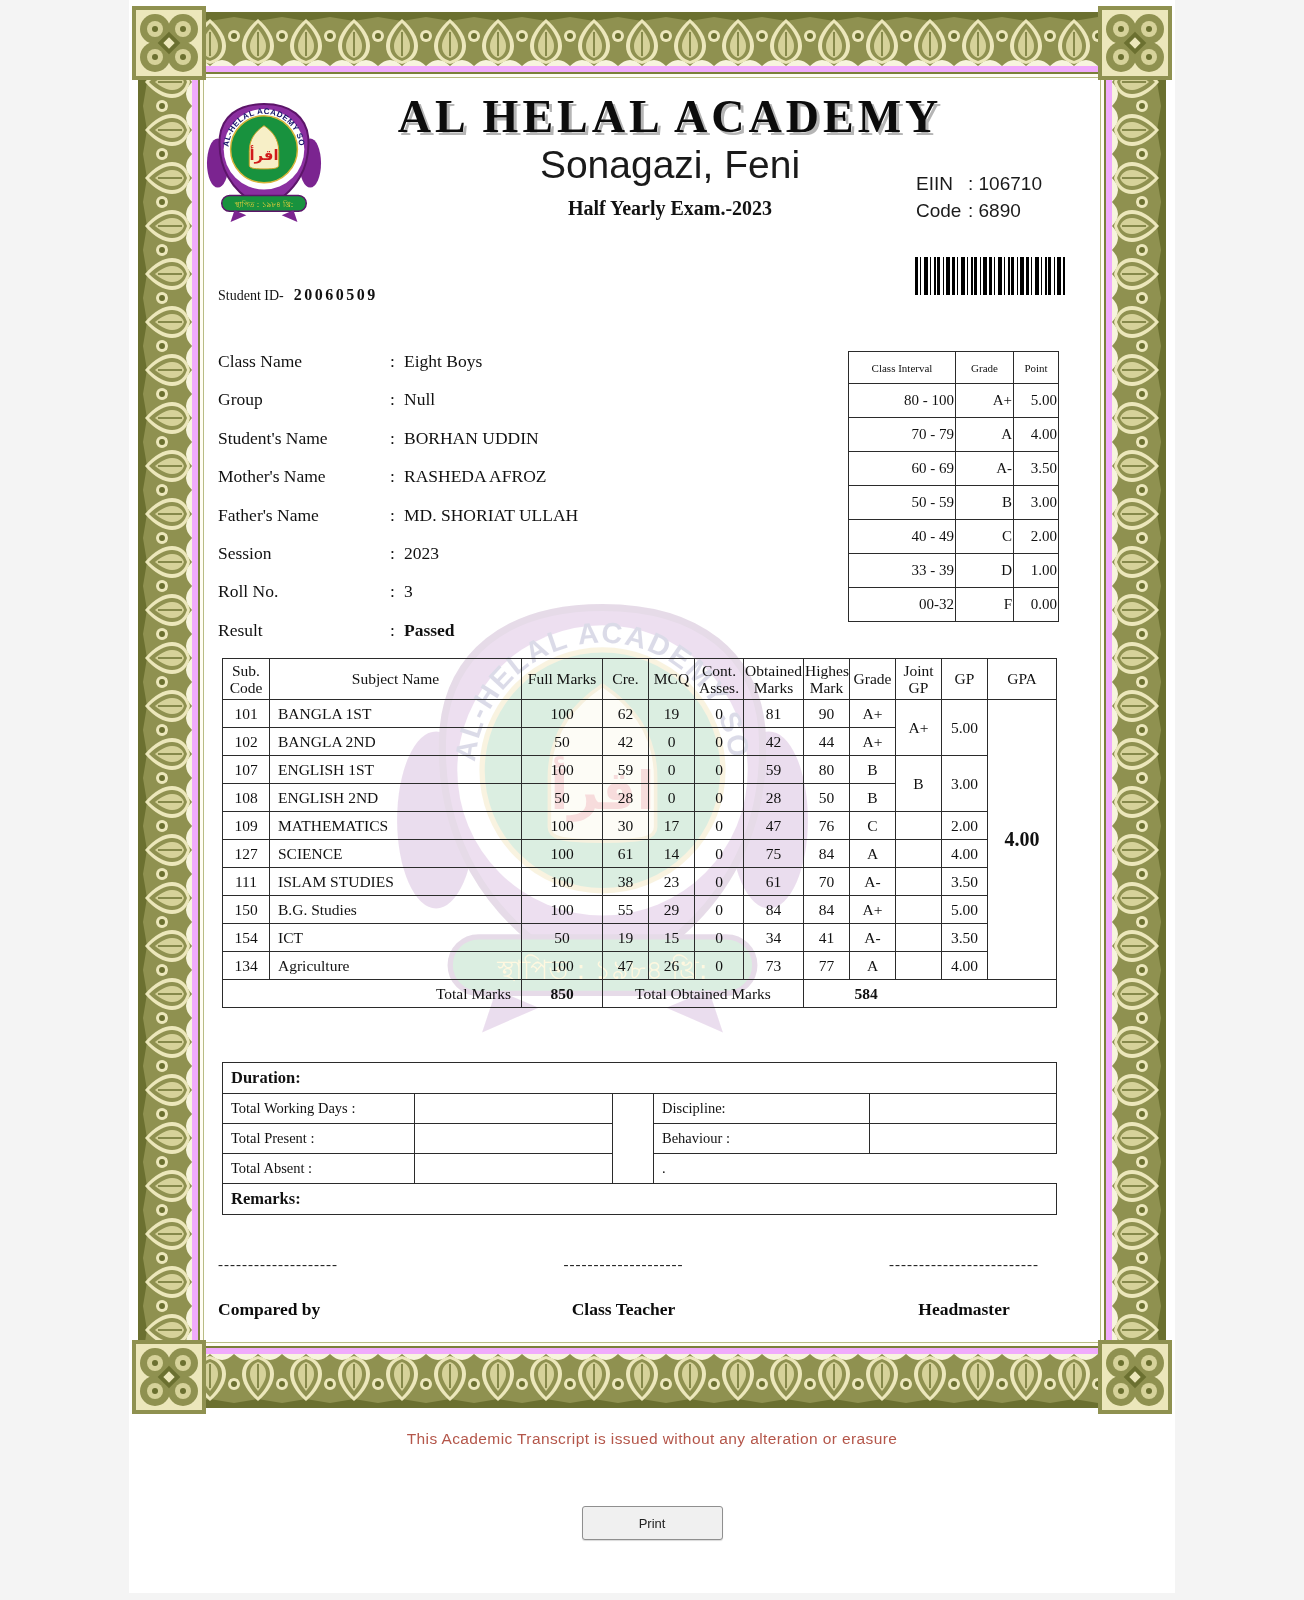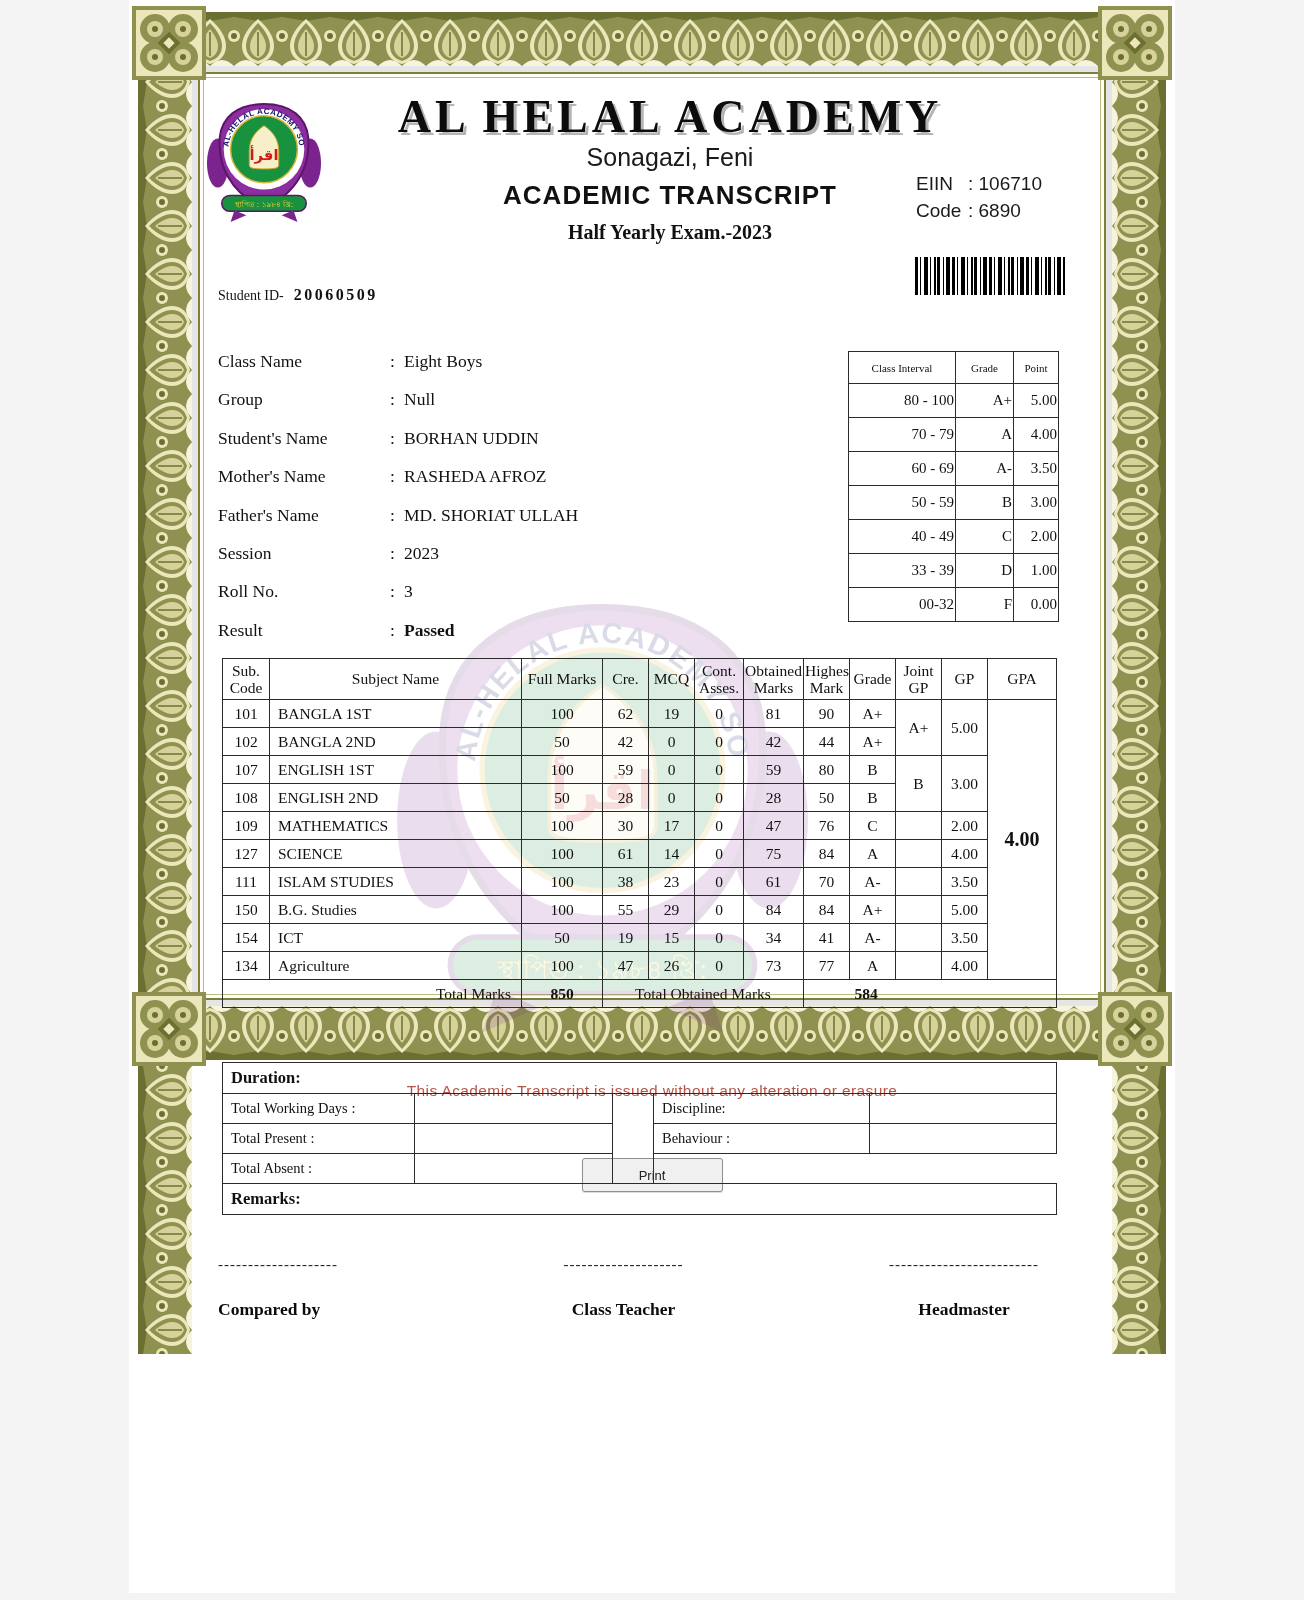--- a/index.html
+++ b/index.html
@@ -1,36 +1,36 @@
 <!DOCTYPE html>
 <html><head>
 <meta charset="utf-8">
 <style>
   html,body{margin:0;padding:0;background:#f4f4f4;font-family:"Liberation Serif",serif;}
   .page{width:1046px;margin:0 auto;background:#ffffff;min-height:1593px;overflow:hidden;}
   
-  .cert{position:relative;width:1028px;height:1048px;margin:12px auto 0;background:#e5e5e5;}
+  .cert{position:relative;width:1028px;height:1396px;margin:12px auto 0;background:#f0abfc;}
   .band{position:absolute;}
   .band.top{left:0;top:0;width:1028px;height:54px;}
   .band.bottom{left:0;bottom:0;width:1028px;height:54px;}
   .band.left{left:0;top:54px;width:54px;height:1288px;}
   .band.right{right:0;top:54px;width:54px;height:1288px;}
   .corner{position:absolute;width:74px;height:74px;z-index:3;}
   .corner.tl{left:-6px;top:-6px;}
   .corner.tr{right:-6px;top:-6px;}
   .corner.bl{left:-6px;bottom:-6px;}
   .corner.br{right:-6px;bottom:-6px;}
   .inner-line{position:absolute;left:60px;top:60px;right:60px;bottom:60px;border:2px solid #7b7f3a;background:#fffdf4;}
   .inner-line2{position:absolute;left:65px;top:65px;right:65px;bottom:65px;border:1px solid #b9bc84;background:#ffffff;}
   .content{position:absolute;left:62px;top:66px;right:62px;bottom:66px;z-index:2;}
   
   .logo-box{position:absolute;left:5px;top:22px;}
   .titles{position:absolute;left:150px;top:14px;width:640px;text-align:center;}
   .school-name{font-size:46px;font-weight:bold;letter-spacing:4px;color:#0c0c0c;text-shadow:3px 3px 0 #b5b5b5;line-height:1.1;}
-  .location{font-family:"Liberation Sans",sans-serif;font-size:25px;color:#1a1a1a;margin-top:0px;}
+  .location{font-family:"Liberation Sans",sans-serif;font-size:39px;color:#1a1a1a;margin-top:0px;}
   .doc-title{font-family:"Liberation Sans",sans-serif;font-size:26px;font-weight:bold;letter-spacing:1px;color:#111;margin-top:8px;}
   .exam-title{font-size:20px;font-weight:bold;color:#111;margin-top:10px;}
   .codes{position:absolute;left:716px;top:92px;font-family:"Liberation Sans",sans-serif;font-size:19px;color:#1a1a1a;line-height:27px;}
   .codes .lbl{display:inline-block;width:52px;}
   .barcode{position:absolute;left:715px;top:179px;width:150px;height:38px;
     background:repeating-linear-gradient(90deg,#000 0 3px,#fff 3px 5px,#000 5px 6px,#fff 6px 9px,#000 9px 13px,#fff 13px 15px,#000 15px 16px,#fff 16px 19px,#000 19px 21px,#fff 21px 22px,#000 22px 25px,#fff 25px 28px,#000 28px 29px,#fff 29px 31px,#000 31px 35px,#fff 35px 37px);}
   
   .sid{position:absolute;left:18px;top:208px;font-size:14px;color:#111;}
   .sid b{font-size:16px;letter-spacing:2.5px;margin-left:10px;}
   .si{position:absolute;left:18px;top:233px;font-size:17.5px;color:#111;}
@@ -236,21 +236,20 @@
           <use href="#logoFull"></use>
         </svg>
 
       <svg class="logo-box" width="118" height="130" viewBox="0 0 120 132">
           <use href="#logoFull"></use>
         </svg>
 
       <div class="titles">
         <div class="school-name">AL HELAL ACADEMY</div>
         <div class="location">Sonagazi, Feni</div>
-        <div class="doc-title">ACADEMIC TRANSCRIPT</div>
         <div class="exam-title">Half Yearly Exam.-2023</div>
       </div>
 
       <div class="codes">
         <div><span class="lbl">EIIN</span><span>: 106710</span></div>
         <div><span class="lbl">Code</span><span>: 6890</span></div>
       </div>
 
       <div class="barcode"></div>
 

